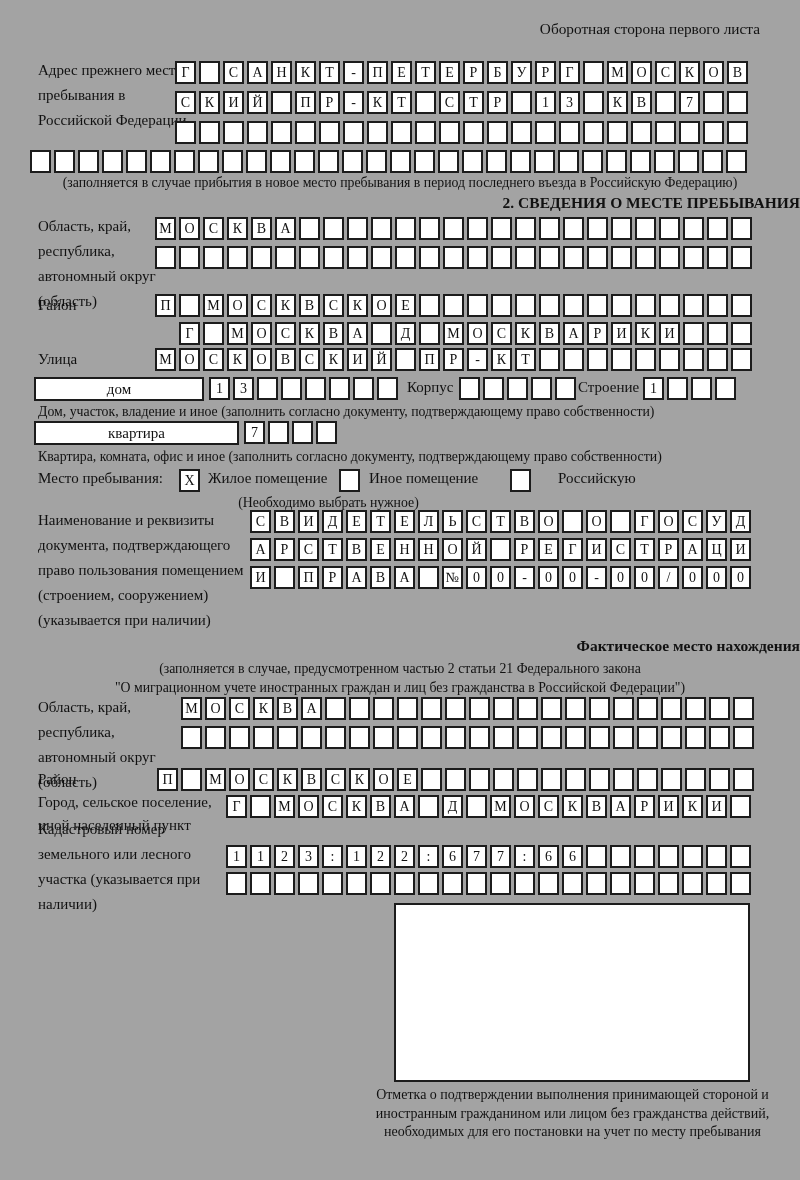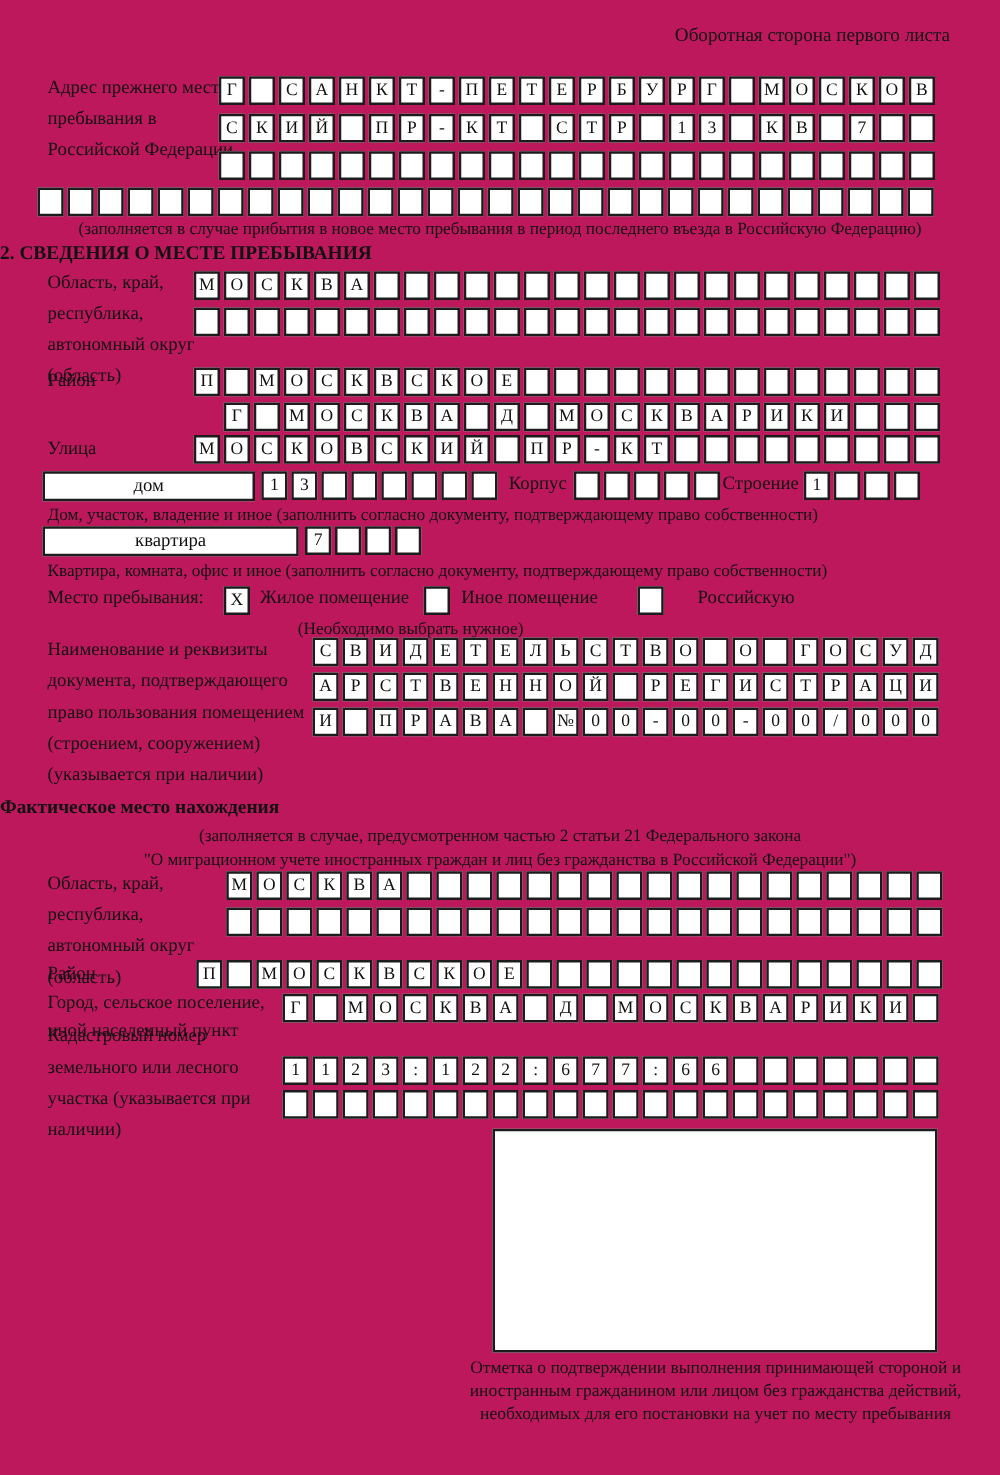--- a/index.html
+++ b/index.html
@@ -1,25 +1,25 @@
 <!DOCTYPE html>
 <html><head>
 <meta charset="utf-8">
 <style>
   html,body{margin:0;padding:0;background:#ffffff;}
   .page{
-    position:relative;width:800px;height:1180px;background:#be185d;
+    position:relative;width:800px;height:1180px;background:#a3a3a3;
     font-family:"Liberation Serif","DejaVu Serif",serif;color:#111;
     overflow:hidden;
   }
   .lbl{position:absolute;font-size:15px;line-height:25px;}
   .inline-lbl{position:absolute;font-size:15px;white-space:nowrap;}
   .note{position:absolute;font-size:13.8px;}
   .center{left:0;width:800px;text-align:center;}
-  .title{position:absolute;left:0;width:800px;text-align:left;font-weight:bold;font-size:15.5px;}
+  .title{position:absolute;left:0;width:800px;text-align:right;font-weight:bold;font-size:15.5px;}
   .cells{position:absolute;display:flex;}
   .cell{
     box-sizing:border-box;flex:0 0 auto;width:21px;height:23px;margin-right:3px;
     border:2px solid #1c1c1c;display:flex;align-items:center;justify-content:center;
     font-size:14px;line-height:1;background:#fff;
   }
   .fieldbox{
     position:absolute;box-sizing:border-box;height:24px;border:2px solid #1c1c1c;
     display:flex;align-items:center;justify-content:center;font-size:15px;background:#fff;
   }

